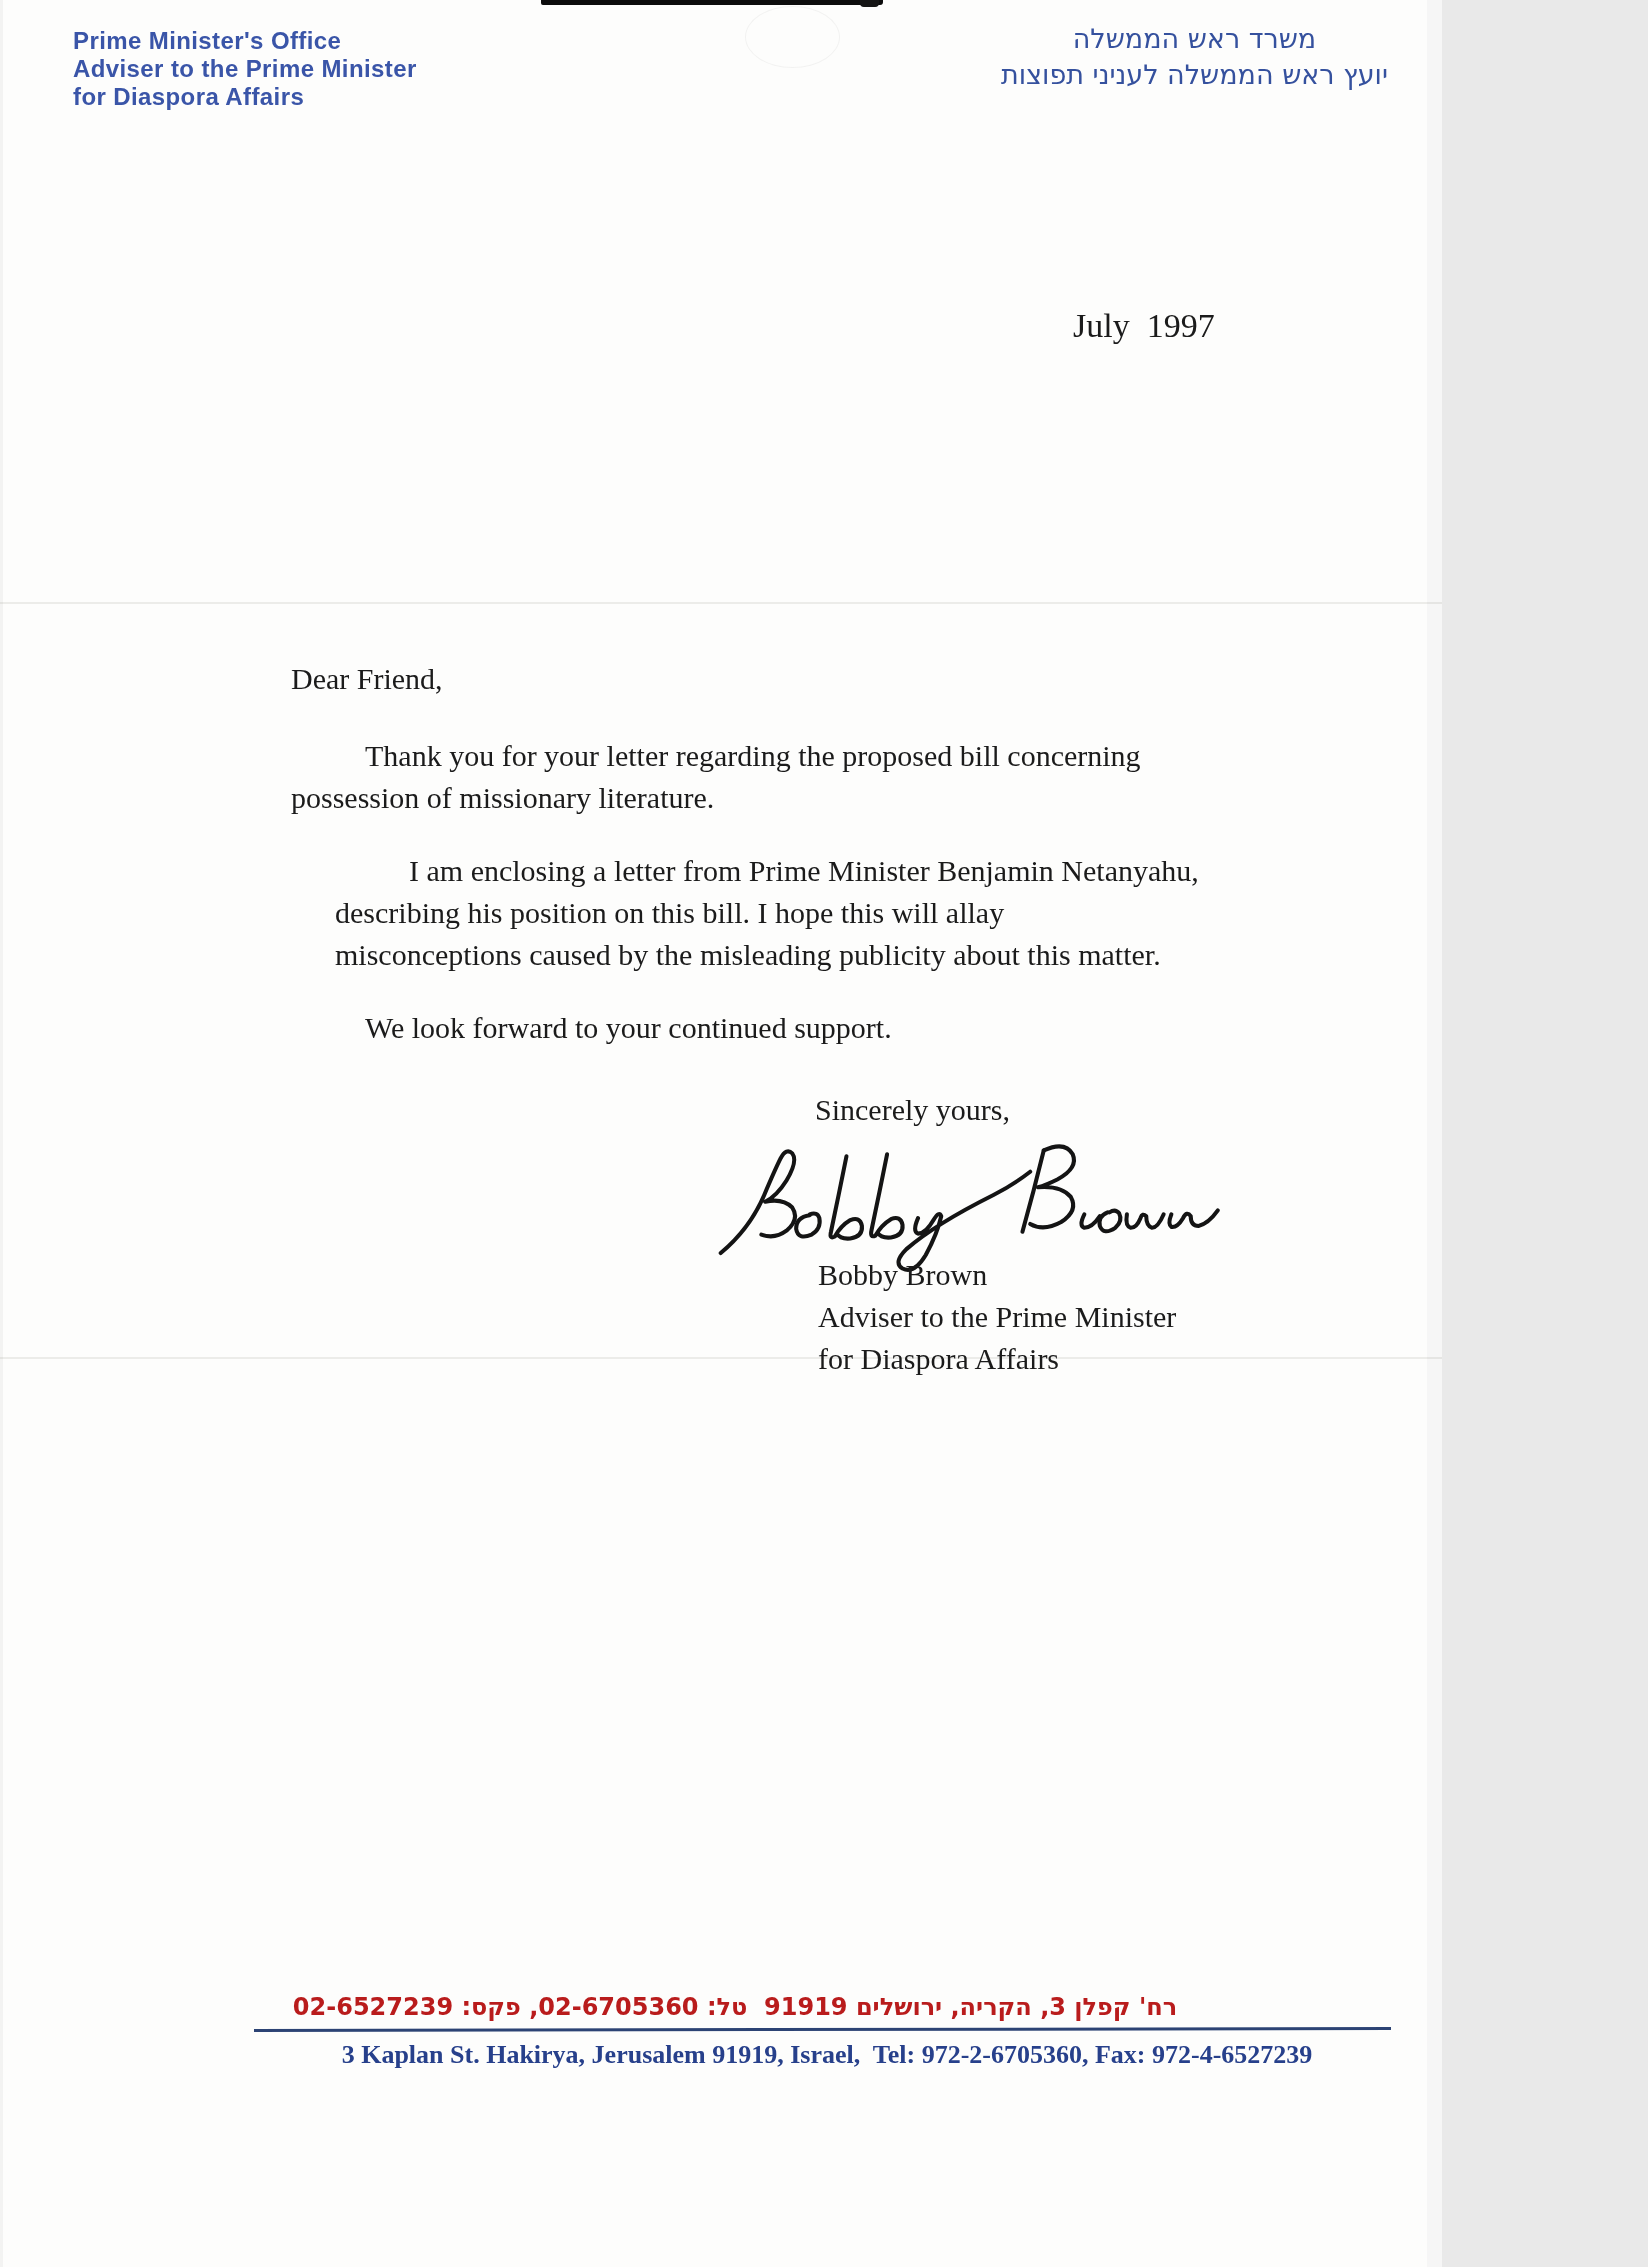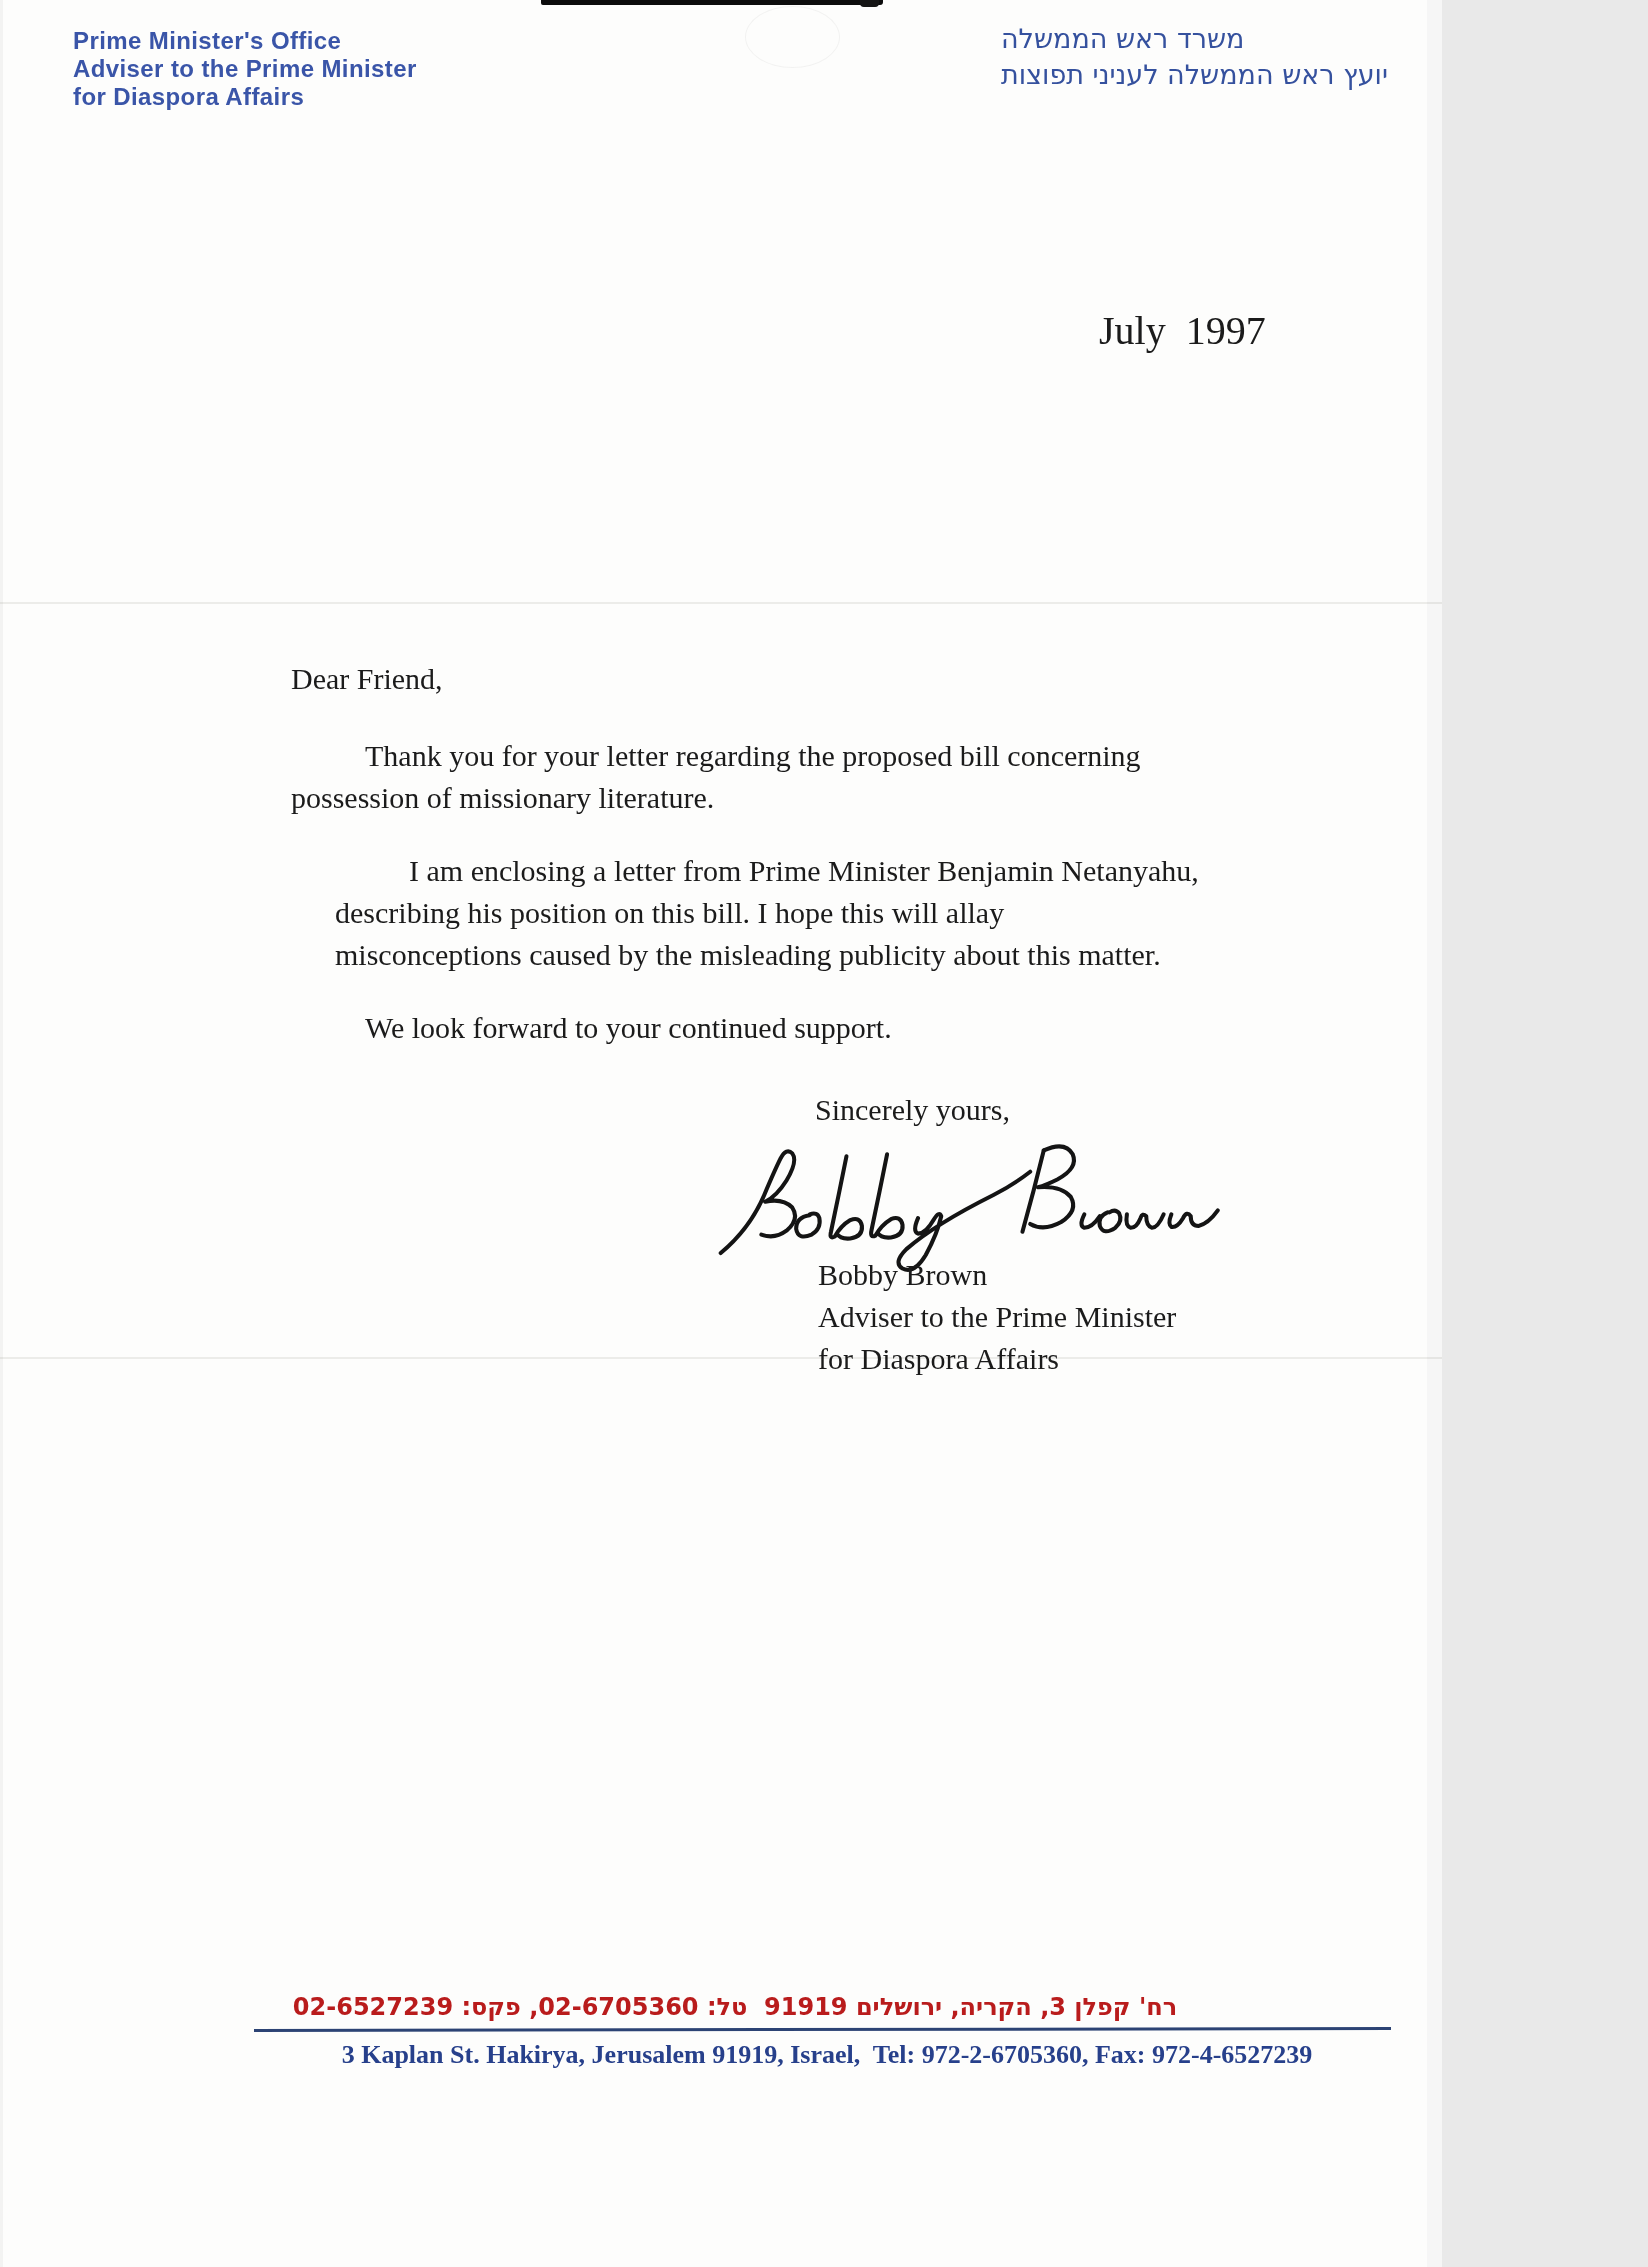--- a/index.html
+++ b/index.html
@@ -24,28 +24,28 @@
   
   .lh-en{
     position:absolute;left:73px;top:27px;
     font-family:"Liberation Sans", sans-serif;
     font-size:24px;line-height:28px;font-weight:600;
     letter-spacing:0.4px;
     color:#3a55a8;
   }
   .lh-he{
     position:absolute;right:54px;top:21.3px;
-    direction:rtl;text-align:left;
+    direction:rtl;text-align:center;
     font-family:"DejaVu Sans", sans-serif;
     font-size:27px;line-height:36px;font-weight:500;
     color:#35519e;
   }
 
   
-  .date{position:absolute;left:1099px;top:307px;font-size:40px;white-space:pre;}
+  .date{position:absolute;left:1073px;top:307px;font-size:34px;white-space:pre;}
   .bline{font-size:30px;line-height:42px;white-space:pre;}
   .salutation{position:absolute;left:291px;top:658px;}
   .para{position:absolute;left:291px;}
   .p1{top:735px;}
   .p2{top:850px;margin-left:44px;}
   .p3{top:1007px;}
   .indent{padding-left:74px;}
   .closing{position:absolute;left:815px;top:1089px;}
 
   .signature{position:absolute;left:691px;top:1135px;width:543px;height:147px;}

